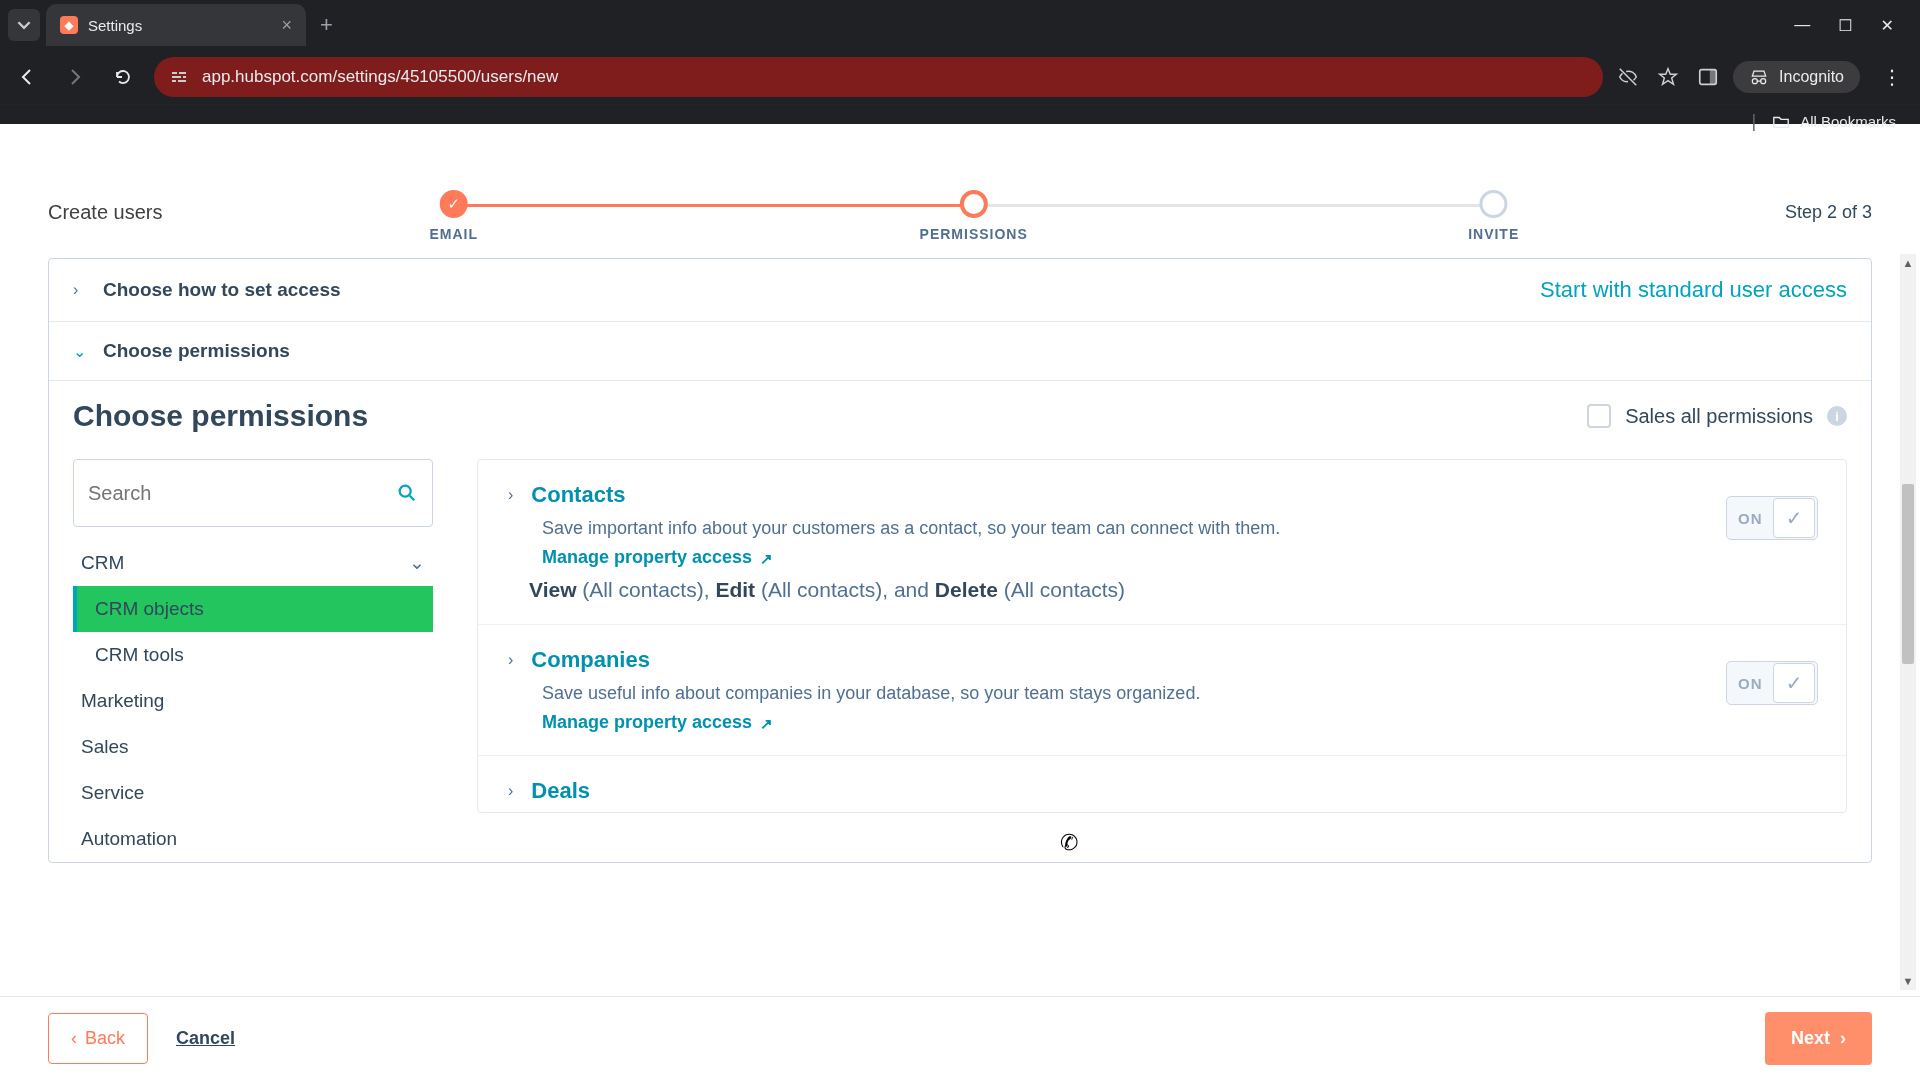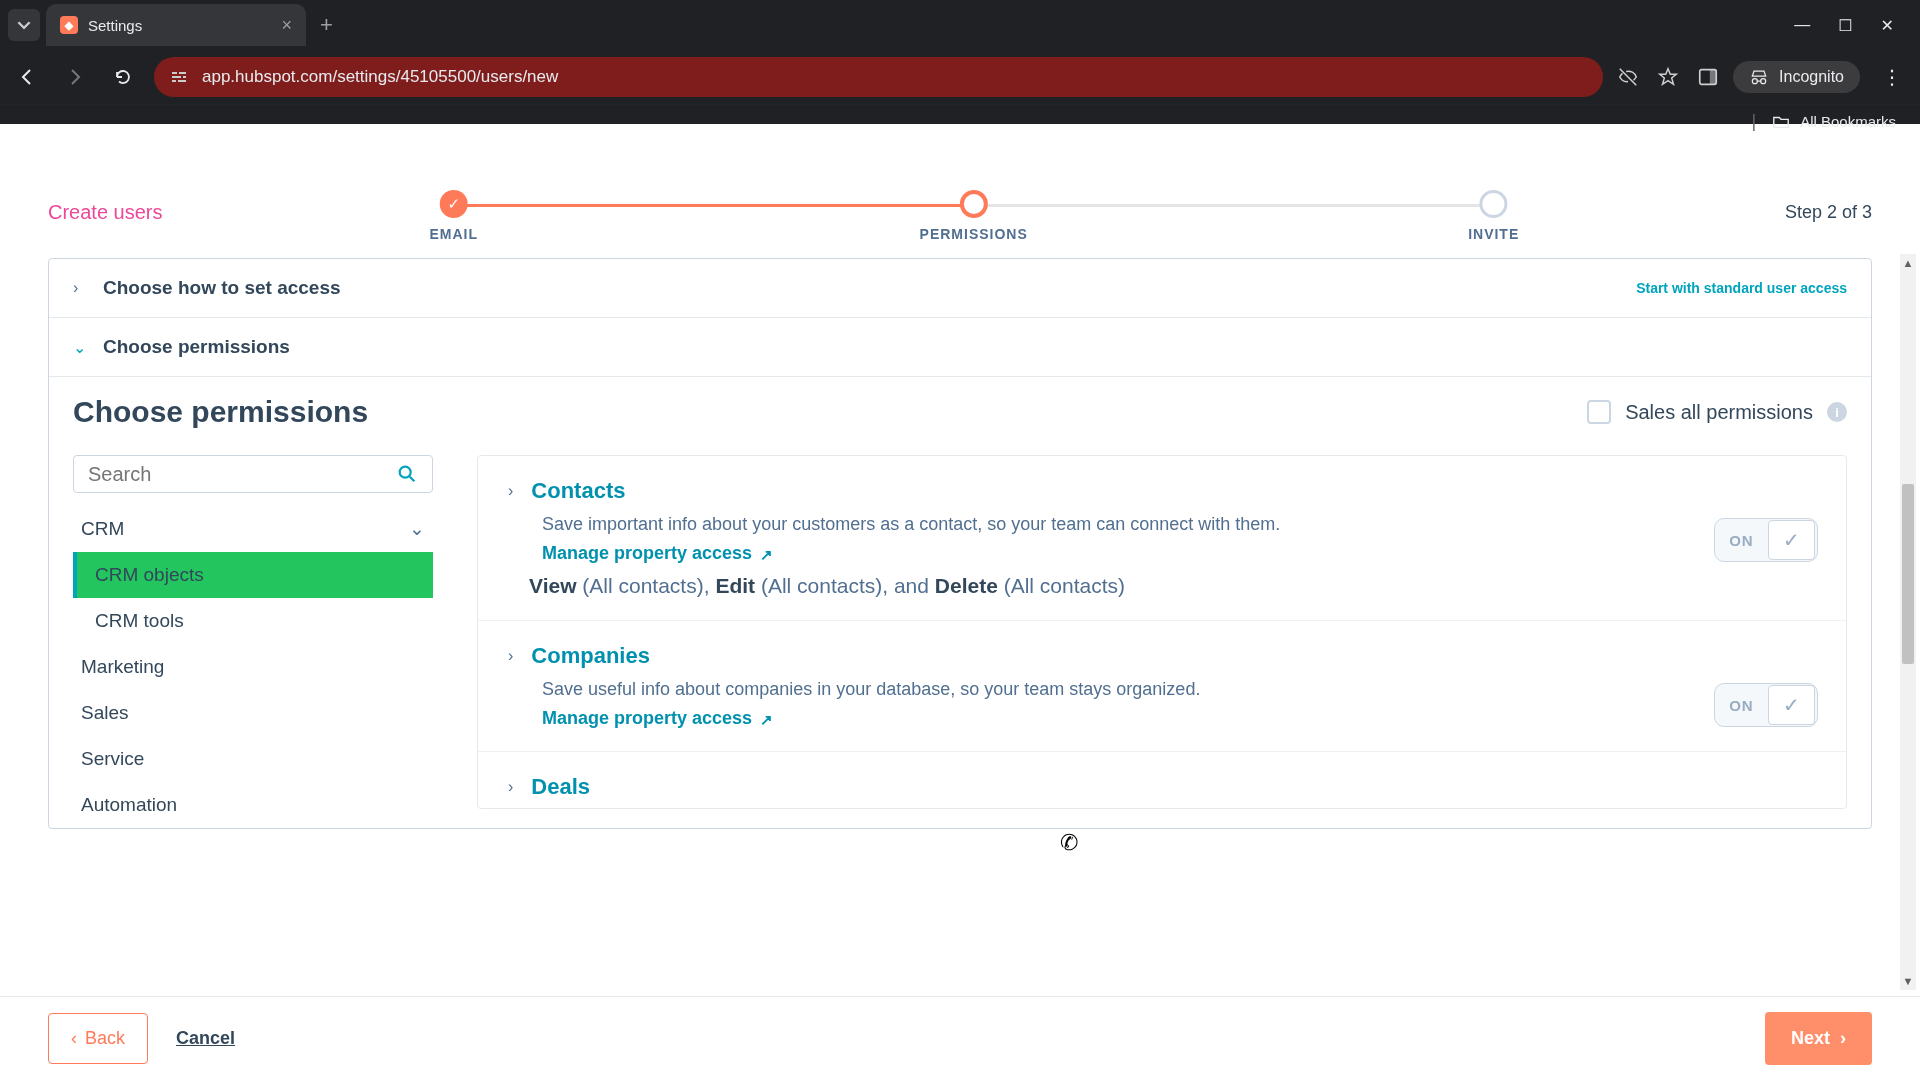--- a/index.html
+++ b/index.html
@@ -24,69 +24,69 @@
 .incognito-chip { background:#3c3c3f; border-radius:22px; padding:6px 16px; display:flex; align-items:center; gap:10px; color:#e8eaed; font-size:16px; }
 .kebab { color:#e8eaed; font-size:20px; padding:0 8px; }
 
 .bookmarks-row { height: 34px; display:flex; align-items:center; justify-content:flex-end; padding:0 24px; gap:10px; color:#e8eaed; font-size:15px; border-top:1px solid #3a3a3a22;}
 .bookmarks-row .sep { color:#666; margin-right:6px; font-size:18px;}
 
 
 .viewport { position:absolute; top:170px; left:0; right:0; bottom:0; background:#fff; }
 
 .stepper-row { display:flex; align-items:center; padding: 14px 48px 0; gap: 20px; }
-.create-title { font-size:20px; color:#ec4899;text-align:center; }
+.create-title { font-size:20px; color:#404040;text-align:center; }
 .step-count { font-size:18px; color:#33475b; }
 .stepper { flex:1; display:flex; align-items:center; justify-content:center; position:relative; padding-top:6px;}
 .step-track { position:relative; width:1040px; height:50px; }
 .track-line { position:absolute; top:14px; left:0; right:0; height:3px; background:#e5e5e5; }
 .track-line-fill { position:absolute; top:14px; left:0; width:50%; height:3px; background:#ff7a59; }
 .step-node { position:absolute; top:0; transform:translateX(-50%); text-align:center; }
 .step-node .dot { width:28px; height:28px; border-radius:50%; margin:0 auto 8px; display:flex;align-items:center;justify-content:center; font-size:15px; }
 .step-node.done .dot { background:#ff7a59; color:#fff; }
 .step-node.current .dot { background:#fff; border:4px solid #ff7a59; }
 .step-node.future .dot { background:#fff; border:3px solid #cbd6e2; }
 .step-node .lbl { font-size:14px; letter-spacing:1px; color:#516f90; font-weight:600; }
 
 .panel-wrap { margin: 18px 48px 0; border:1px solid #cbd6e2; border-radius:4px; background:#fff; }
 .acc-row { display:flex; align-items:center; padding: 18px 24px; border-bottom:1px solid #e5e9ee; }
 .acc-row:last-child { border-bottom:none; }
 .acc-caret { width:20px; color:#516f90; font-size:16px; }
 .acc-title { font-size:19px; font-weight:700; color:#33475b; margin-left:10px; }
-.acc-right { margin-left:auto; color:#00a4bd; font-weight:700; font-size:14px; }
+.acc-right { margin-left:auto; color:#00a4bd; font-weight:400; font-size:22px; }
 
 .perm-body { padding: 18px 24px 0; }
 .perm-head { display:flex; align-items:center; margin-bottom: 26px; }
 .perm-head h2 { font-size:30px; font-weight:700; color:#33475b; }
 .expand-wrap { margin-left:auto; display:flex; align-items:center; gap:14px; color:#33475b; font-size:20px;}
 .chk { width:24px; height:24px; border:2px solid #cbd6e2; border-radius:4px; background:#fff; }
 .info-icon { width:20px;height:20px;border-radius:50%;background:#cbd6e2;color:#fff;display:flex;align-items:center;justify-content:center;font-size:13px;font-weight:700; }
 
 .perm-cols { display:flex; gap:44px; align-items:flex-start; }
 .side { width:360px; }
-.search-box { border:1px solid #cbd6e2; border-radius:4px; height:38px; display:flex; align-items:center; padding:0 14px; gap:10px; margin-bottom:12px; }
+.search-box { border:1px solid #cbd6e2; border-radius:4px; height:68px; display:flex; align-items:center; padding:0 14px; gap:10px; margin-bottom:12px; }
 .search-box input { flex:1; border:none; outline:none; font-size:20px; color:#33475b; background:transparent; }
 .search-box .mag { color:#00a4bd; font-size:22px; }
 .cat { font-size:19px; color:#33475b; padding:12px 8px; display:flex; align-items:center; }
 .cat .chev { margin-left:auto; color:#516f90; }
 .subcat { padding:12px 8px 12px 18px; font-size:19px; color:#33475b; border-left:4px solid transparent; }
 .subcat.active { background:#22c55e; border-left:4px solid #00a4bd; font-weight:500; }
 
 .perm-list { flex:1; border:1px solid #e5e9ee; border-radius:4px; }
 .perm-item { padding: 22px 30px; border-bottom:1px solid #eef1f4; position:relative; }
 .perm-item:last-child { border-bottom:none; }
 .perm-row1 { display:flex; align-items:center; gap:18px; }
 .pi-caret { color:#516f90; font-size:16px; }
 .pi-title { font-size:22px; font-weight:700; color:#0091ae; }
 .pi-desc { font-size:18px; color:#516f90; margin:10px 0 0 34px; }
 .pi-link { font-size:18px; color:#0091ae; font-weight:700; margin:8px 0 0 34px; display:flex; align-items:flex-end; gap:8px;}
 .pi-link .ext { font-size:15px; }
 .pi-summary { font-size:21px; color:#516f90; margin:10px 0 0 21px; }
 .pi-summary b { color:#33475b; font-weight:700; }
-.toggle { position:absolute; right:28px; top:62px; width:104px; height:44px; border:1px solid #cbd6e2; border-radius:10px; display:flex; align-items:center; background:#f5f8fa; }
+.toggle { position:absolute; right:28px; top:36px; width:92px; height:44px; border:1px solid #cbd6e2; border-radius:5px; display:flex; align-items:center; background:#f5f8fa; }
 .toggle .on-lbl { width:54px; text-align:center; font-size:15px; font-weight:700; color:#99acc2; letter-spacing:1px; }
 .toggle .knob { width:48px; height:40px; background:#fff; border:1px solid #cbd6e2; border-radius:4px; display:flex; align-items:center; justify-content:center; color:#99acc2; font-size:20px; margin-right:2px;}
 
 .footer { position:absolute; left:0; right:0; bottom:0; height:84px; border-top:1px solid #e5e9ee; background:#fff; display:flex; align-items:center; padding:0 48px; gap:28px; }
 .btn-back { border:1px solid #ff7a59; color:#ff7a59; background:#fff; padding:14px 22px; border-radius:4px; font-size:18px; display:flex; align-items:center; gap:8px; font-weight:500;}
 .btn-cancel { color:#33475b; font-size:18px; font-weight:600; text-decoration:underline; background:none; border:none;}
 .btn-next { margin-left:auto; background:#ff8f6b; color:#fff; border:none; padding:16px 26px; border-radius:4px; font-size:18px; font-weight:600; display:flex; align-items:center; gap:10px;}
 
 .scrollbar { position:absolute; right:4px; top: 84px; width:16px; bottom:90px; background:#f1f1f1; }
 .scrollthumb { position:absolute; left:2px; right:2px; top:230px; height:180px; background:#c1c1c1; border-radius:2px;}

